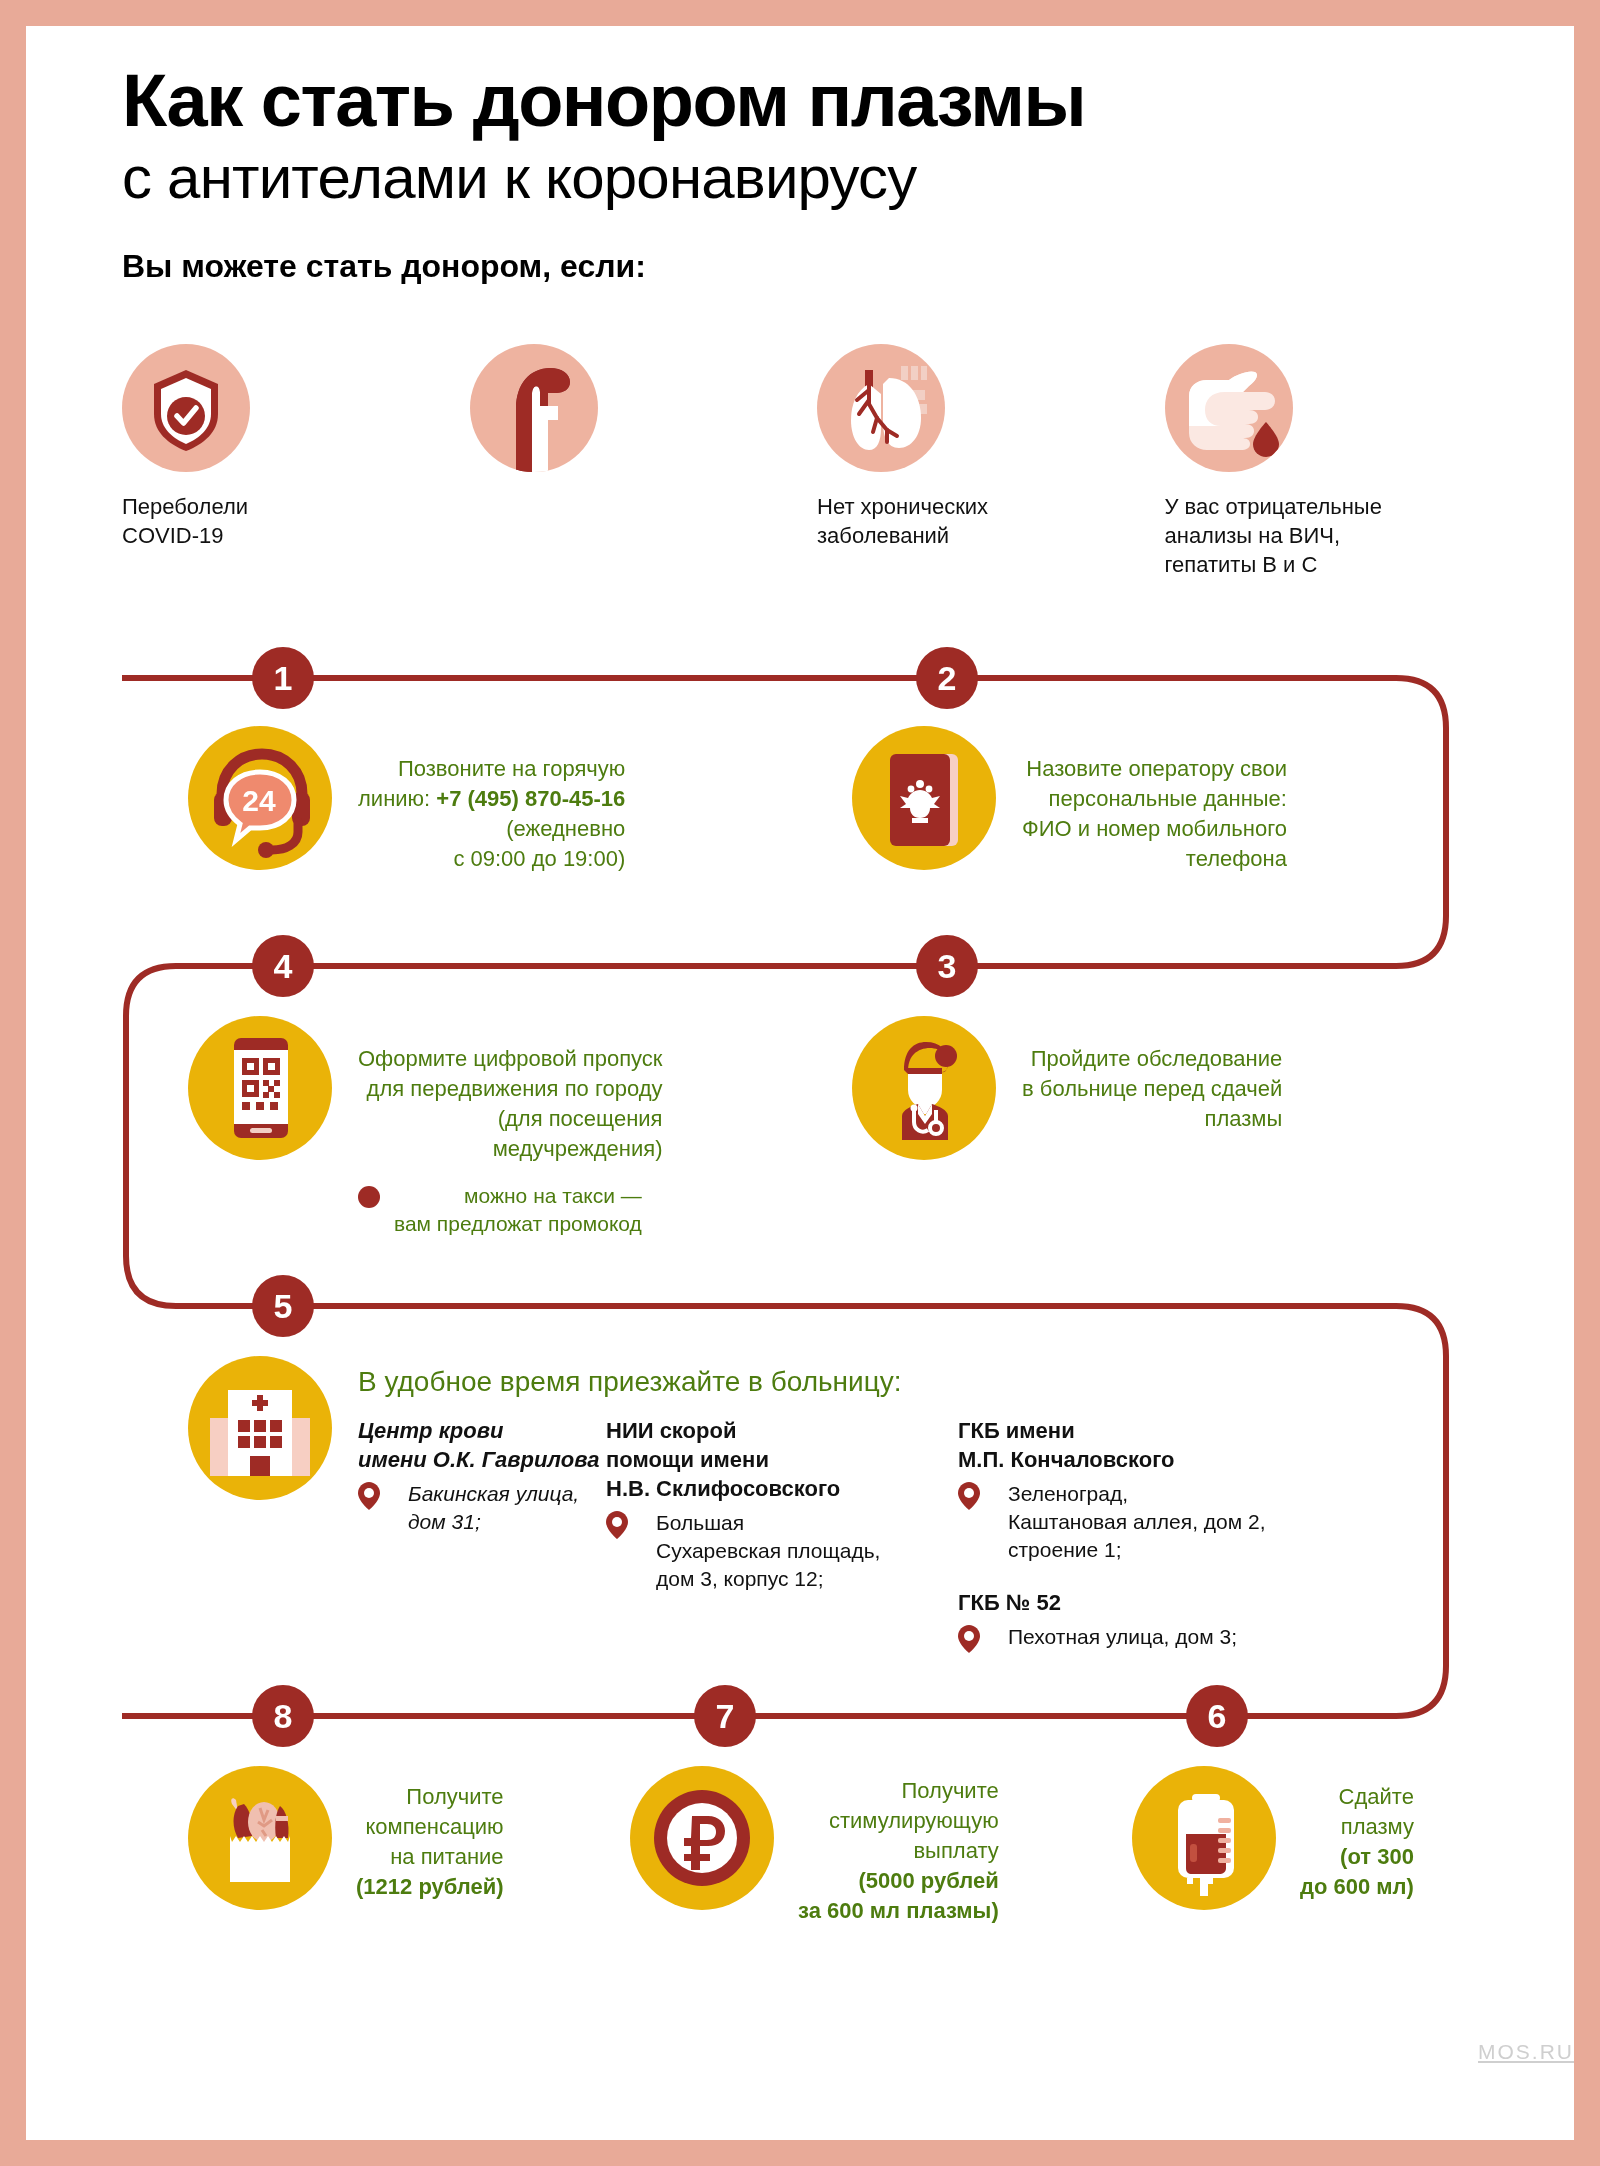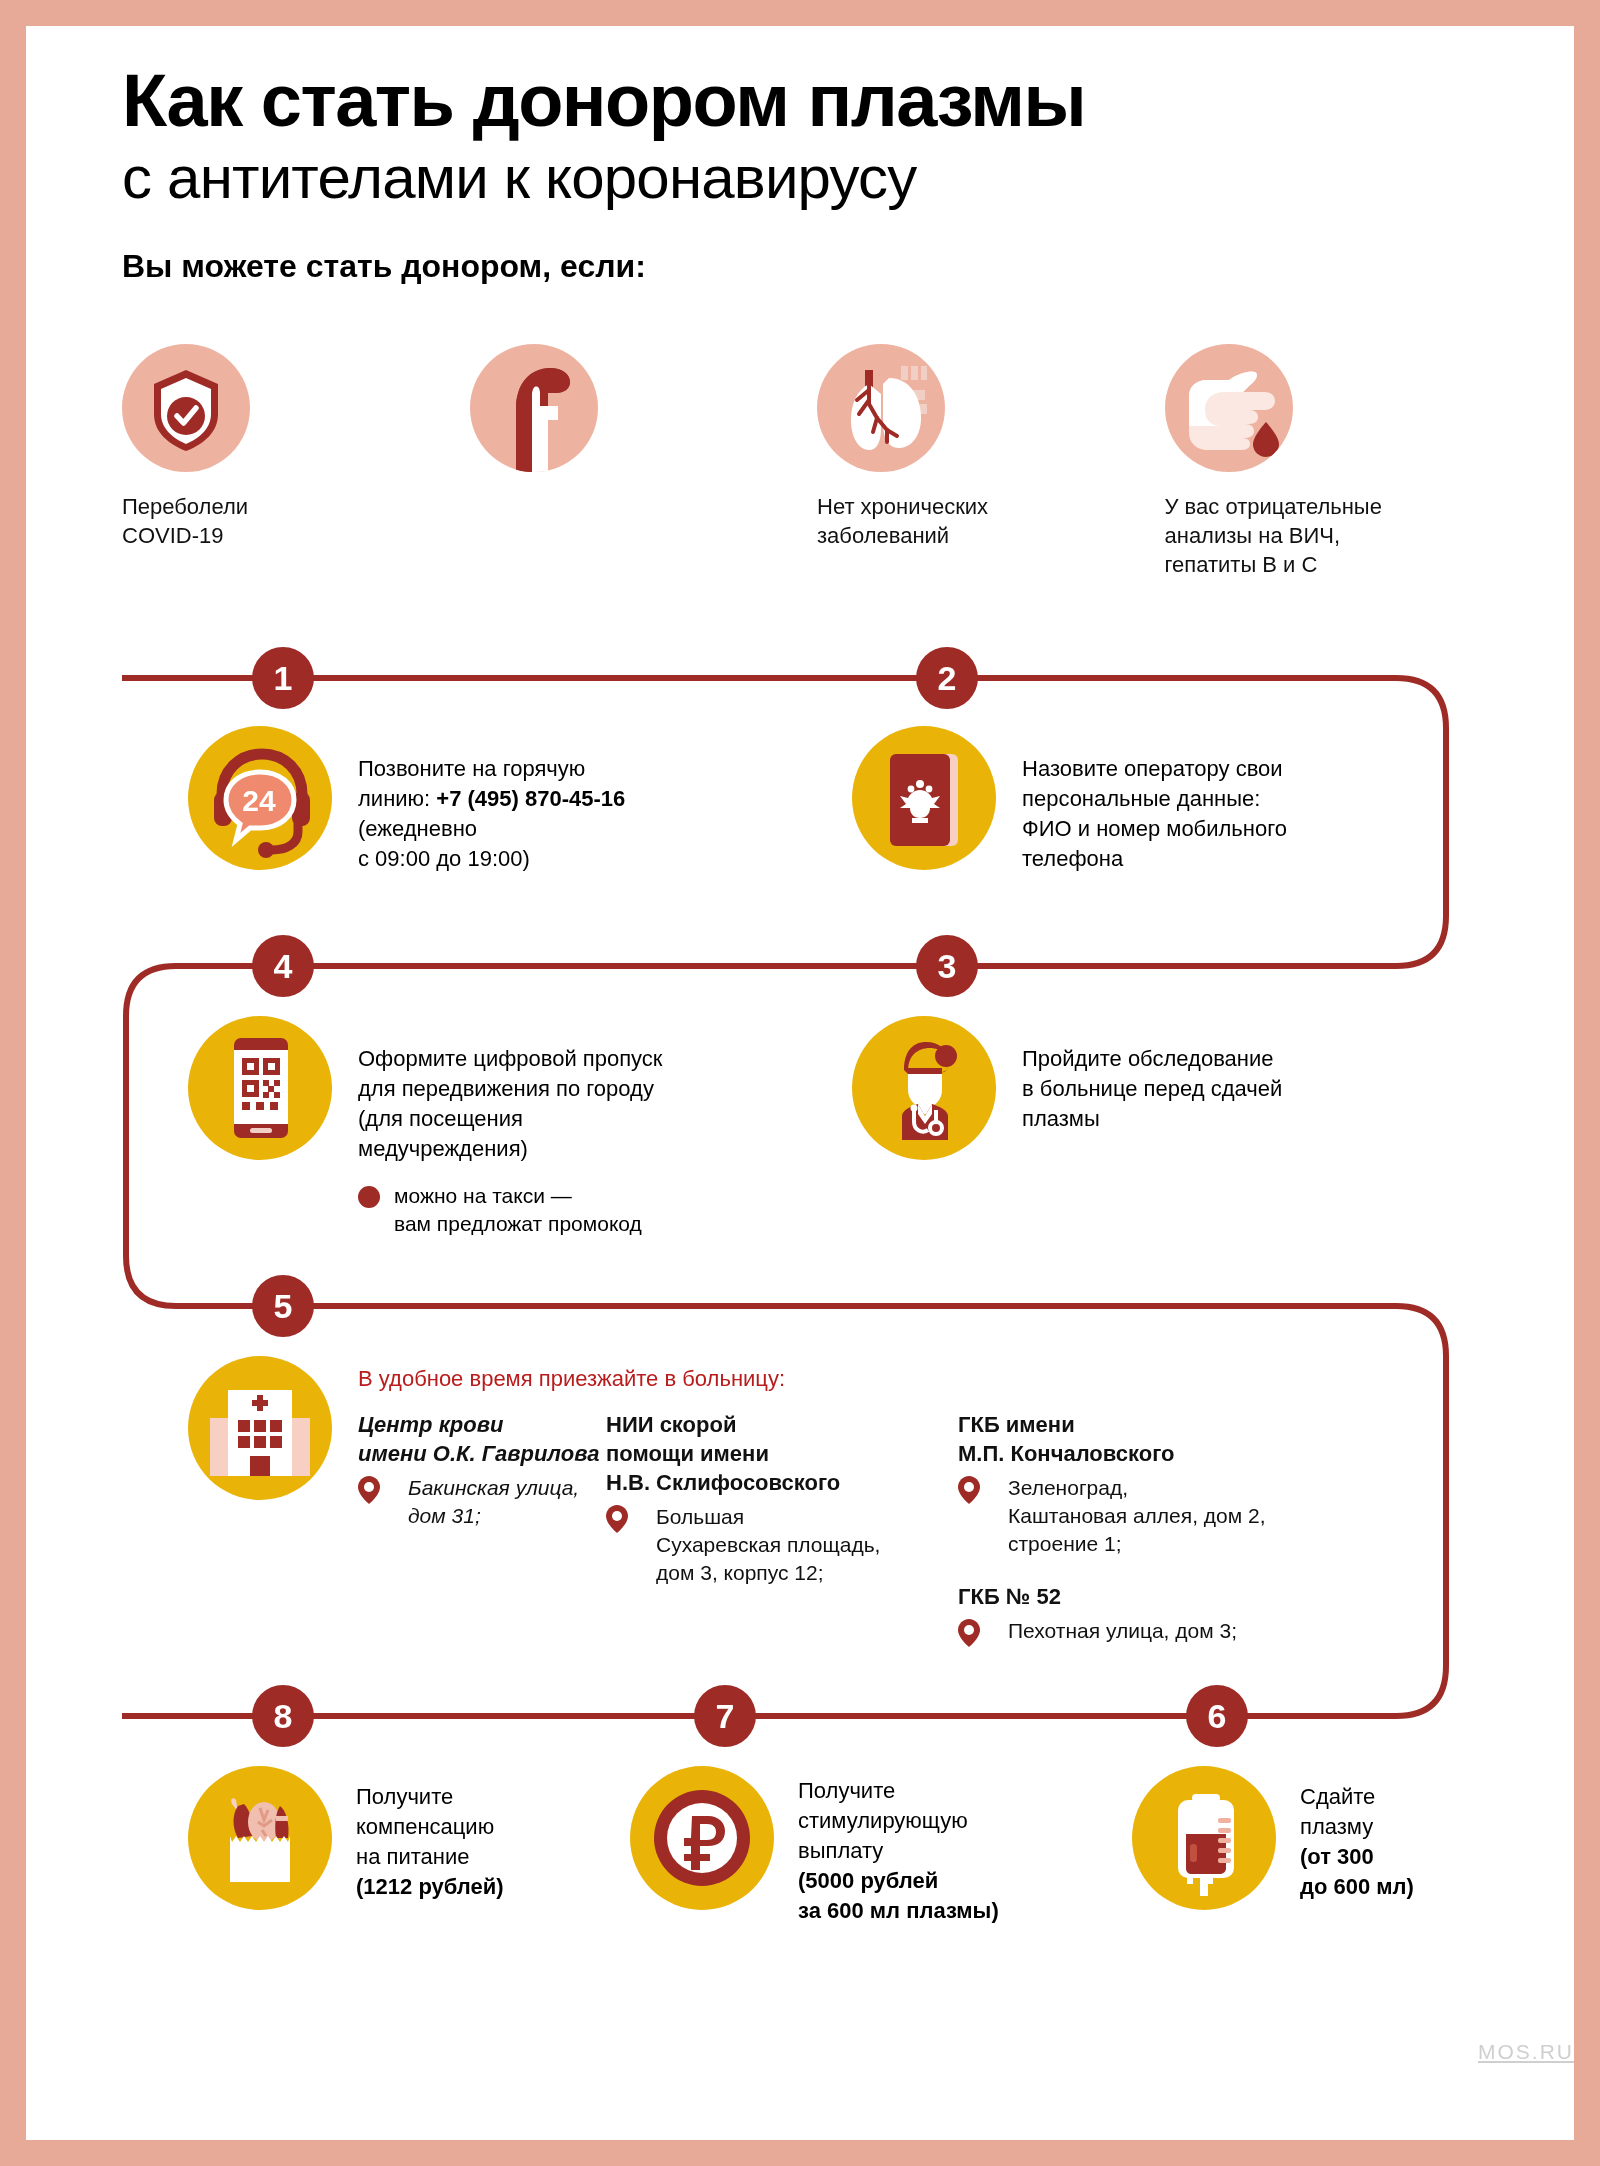--- a/index.html
+++ b/index.html
@@ -75,35 +75,36 @@
   }
 
   
   .step { position: absolute; display: flex; align-items: flex-start; }
   .icon-circle {
     width: 144px; height: 144px; border-radius: 50%;
     background: #eab308;
     position: relative; flex: 0 0 auto; overflow: hidden;
   }
   .step-text {
-    font-size: 22px; line-height: 1.36; color: #000000;
+    font-size: 22px; line-height: 1.36; color: #4d7c0f;
     padding-top: 28px;
+    text-align: right;
   }
   .step-text b { font-weight: bold; }
   .sub-note {
     display: flex; align-items: flex-start; gap: 14px;
     margin-top: 18px; font-size: 21px; line-height: 1.35;
   }
   .sub-dot {
     width: 22px; height: 22px; border-radius: 50%;
     background: #9e2b25; flex: 0 0 auto; margin-top: 4px;
   }
 
   
-  .hosp-head { font-size: 22px; color: #b91c1c; }
+  .hosp-head { font-size: 28px; color: #4d7c0f; }
   .hosp-col { }
   .hosp-name { font-size: 22px; font-weight: bold; line-height: 1.32; color: #111; }
   .hosp-addr { display: flex; gap: 28px; margin-top: 6px; font-size: 21px; line-height: 1.33; color: #111; }
   .pin { flex: 0 0 auto; margin-top: 2px; }
 
   .footer {
     position: absolute; left: 0; right: 0; top: 2014px;
     text-align: right; font-size: 21px; letter-spacing: 2px; color: #cfcfcf; text-decoration: underline;
   }
 </style>

